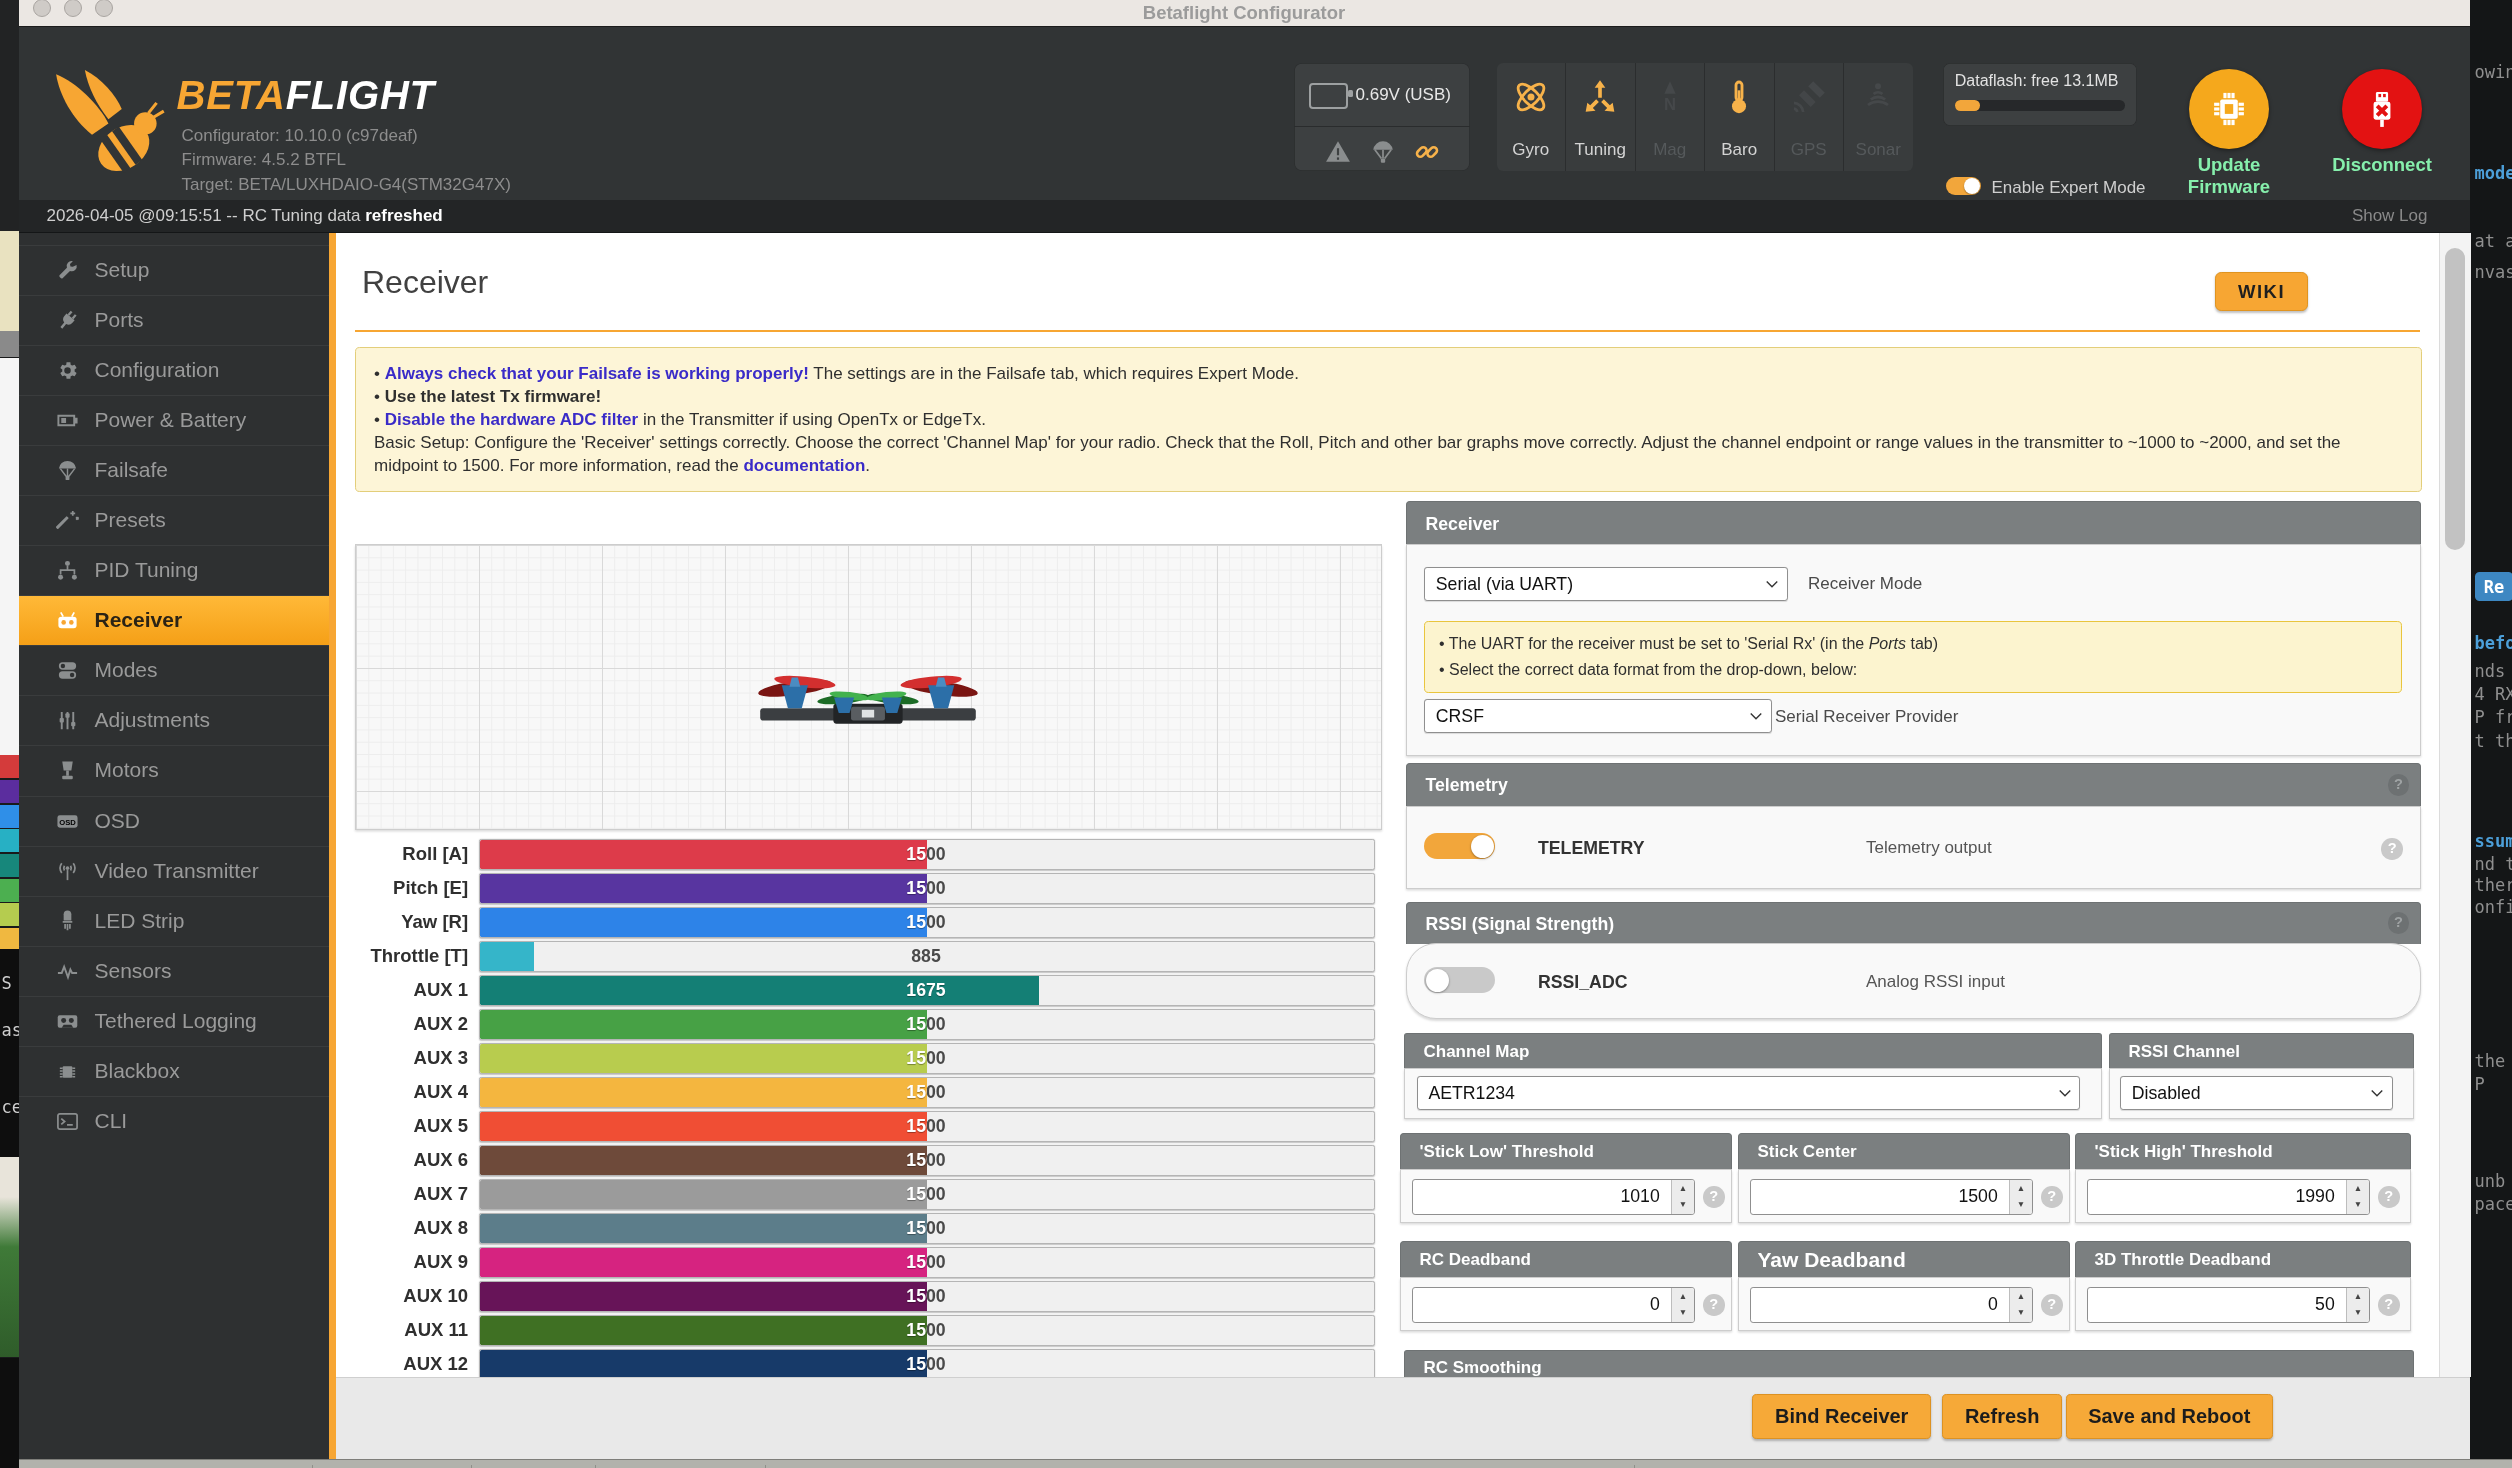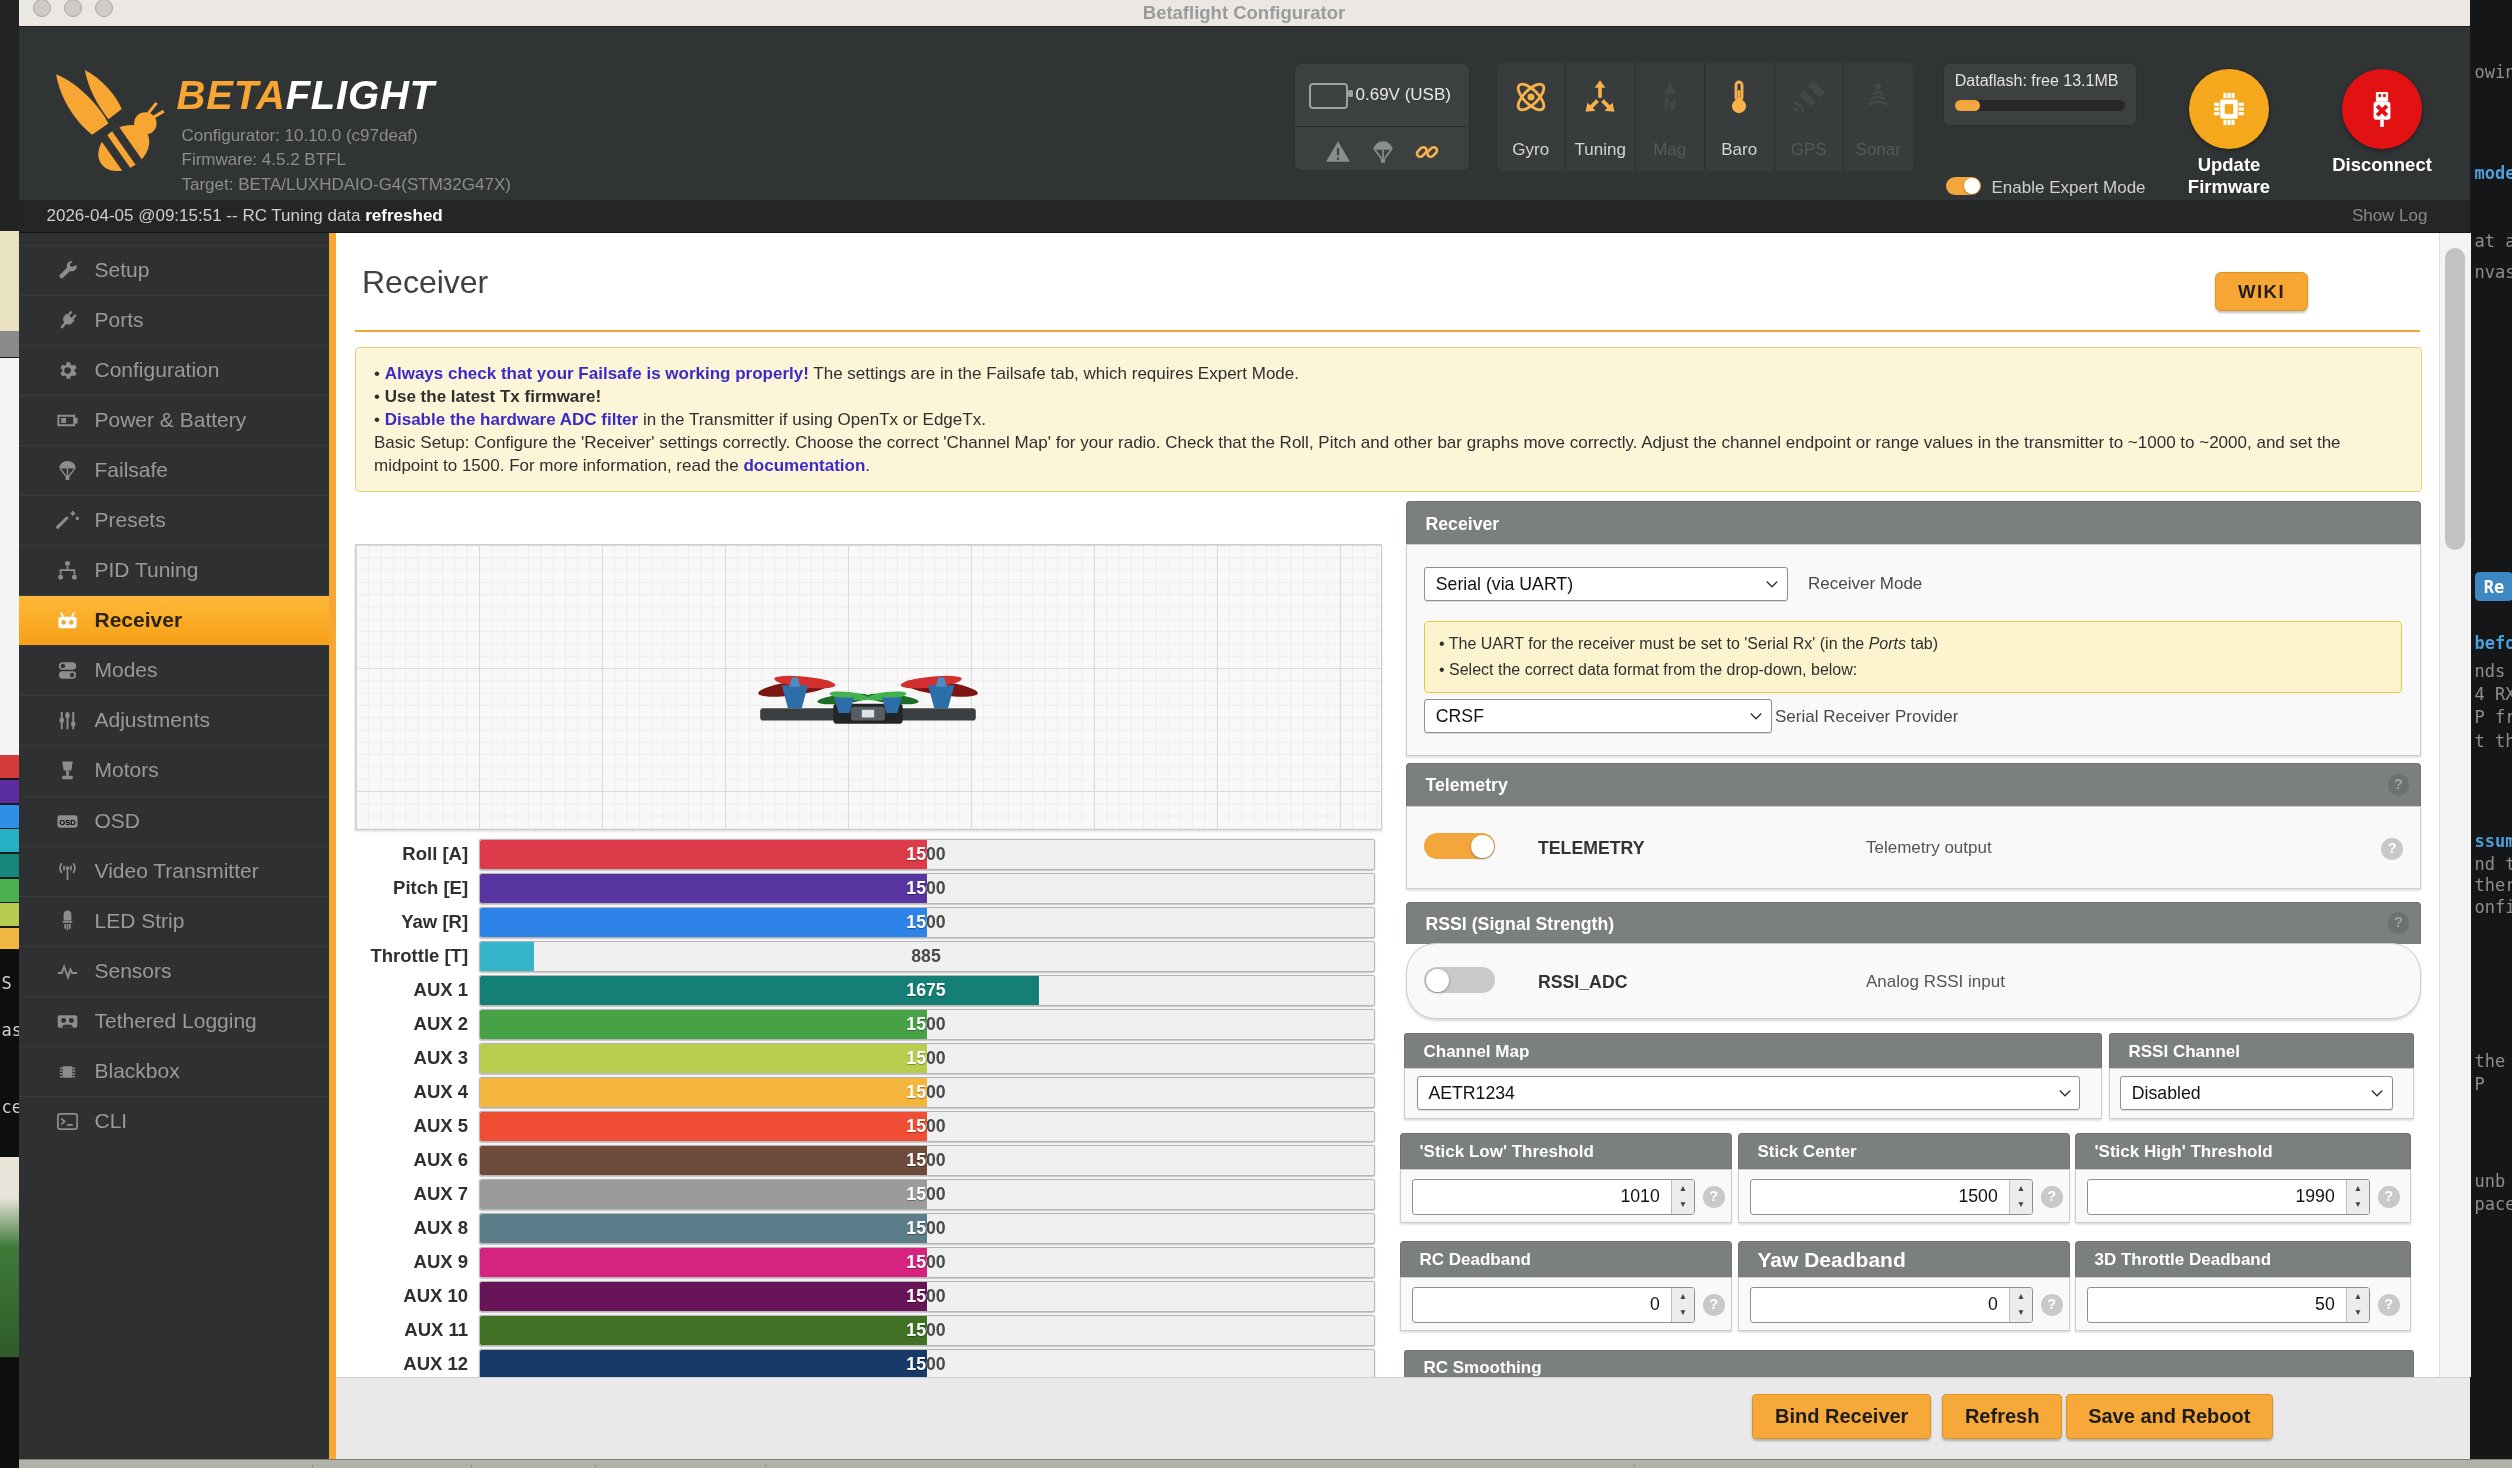--- a/index.html
+++ b/index.html
@@ -51,21 +51,21 @@
   #dataflash .lbl{position:absolute;left:12.3px;top:9.2px;color:#e3e3e3;font-size:16px;}
   #df-track{position:absolute;left:12.3px;top:37px;width:170px;height:10.8px;background:#26282a;border-radius:5.4px;}
   #df-fill{position:absolute;left:0;top:0;height:10.8px;background:#f2a63b;border-radius:5.4px;}
 
   #expert-toggle{left:1927px;top:150px;width:35px;height:17.7px;border-radius:9.2px;background:#f2a63b;}
   #expert-toggle .knob{position:absolute;top:0.8px;right:0.8px;width:16px;height:16px;border-radius:50%;background:#fff;box-shadow:0 0.8px 1.5px rgba(0,0,0,.4);}
   #expert-label{left:1973px;top:151px;color:#cfcfcf;font-size:17px;}
 
   .bigbtn{text-align:center;width:123px;}
   .bigbtn .circ{margin:0 auto;width:80px;height:80px;border-radius:50%;position:relative;}
-  .bigbtn .cap{margin-top:4.6px;color:#ffffff;font-size:18.5px;font-weight:bold;line-height:22.3px;}
+  .bigbtn .cap{margin-top:4.6px;color:#86efac;font-size:18.5px;font-weight:bold;line-height:22.3px;}
   #update-btn{left:2149px;top:42px;} #update-btn .circ{background:#f5a81c;box-shadow:0 1.5px 4.6px rgba(0,0,0,.4);}
   #disconnect-btn{left:2302px;top:42px;} #disconnect-btn .circ{background:#e31212;box-shadow:0 1.5px 4.6px rgba(0,0,0,.4);}
   .bigbtn svg{position:absolute;left:50%;top:50%;transform:translate(-50%,-50%);}
 
   
   #logbar{left:18.5px;top:200px;width:2451px;height:32px;background:#232526;color:#cfcfcf;font-size:17px;line-height:32px;}
   #logbar .msg{position:absolute;left:28px;}
   #logbar b{color:#fff;}
   #show-log{position:absolute;right:42px;color:#8a8a8a;}
 

